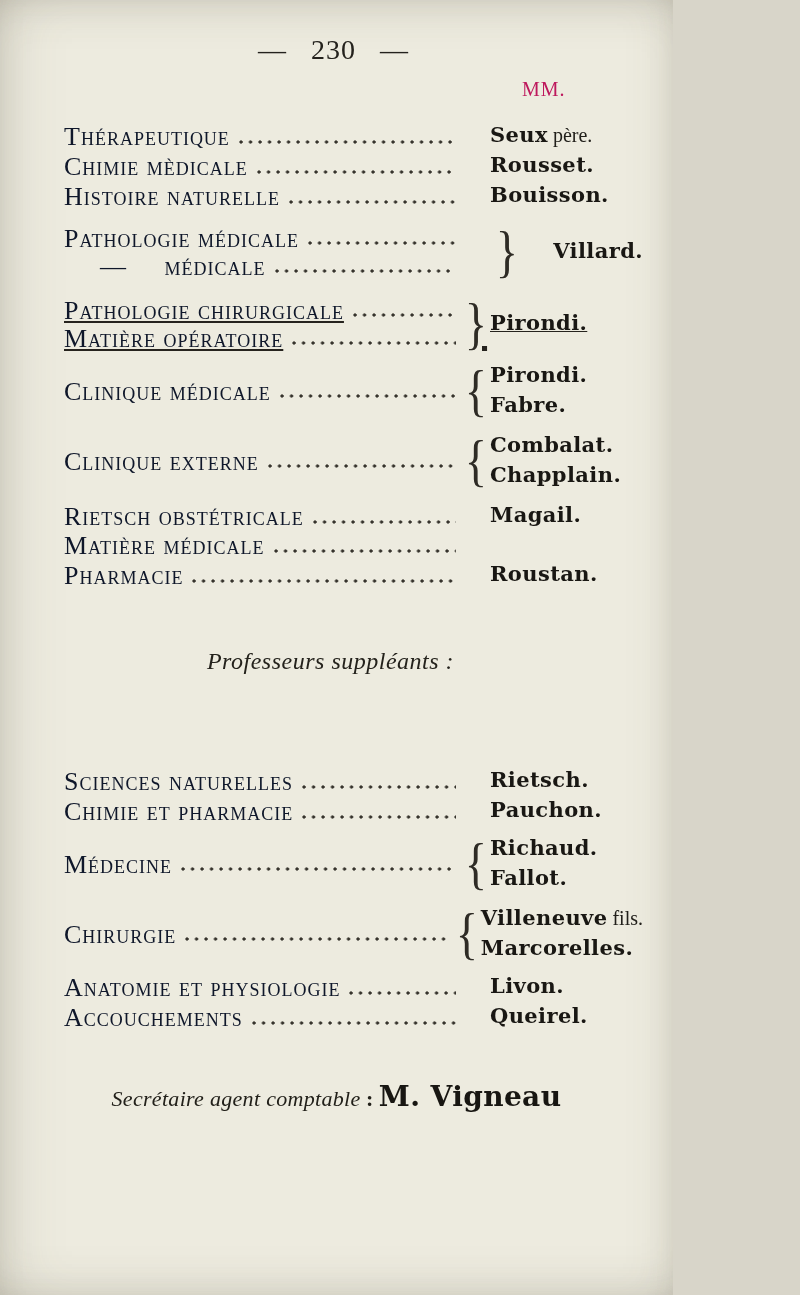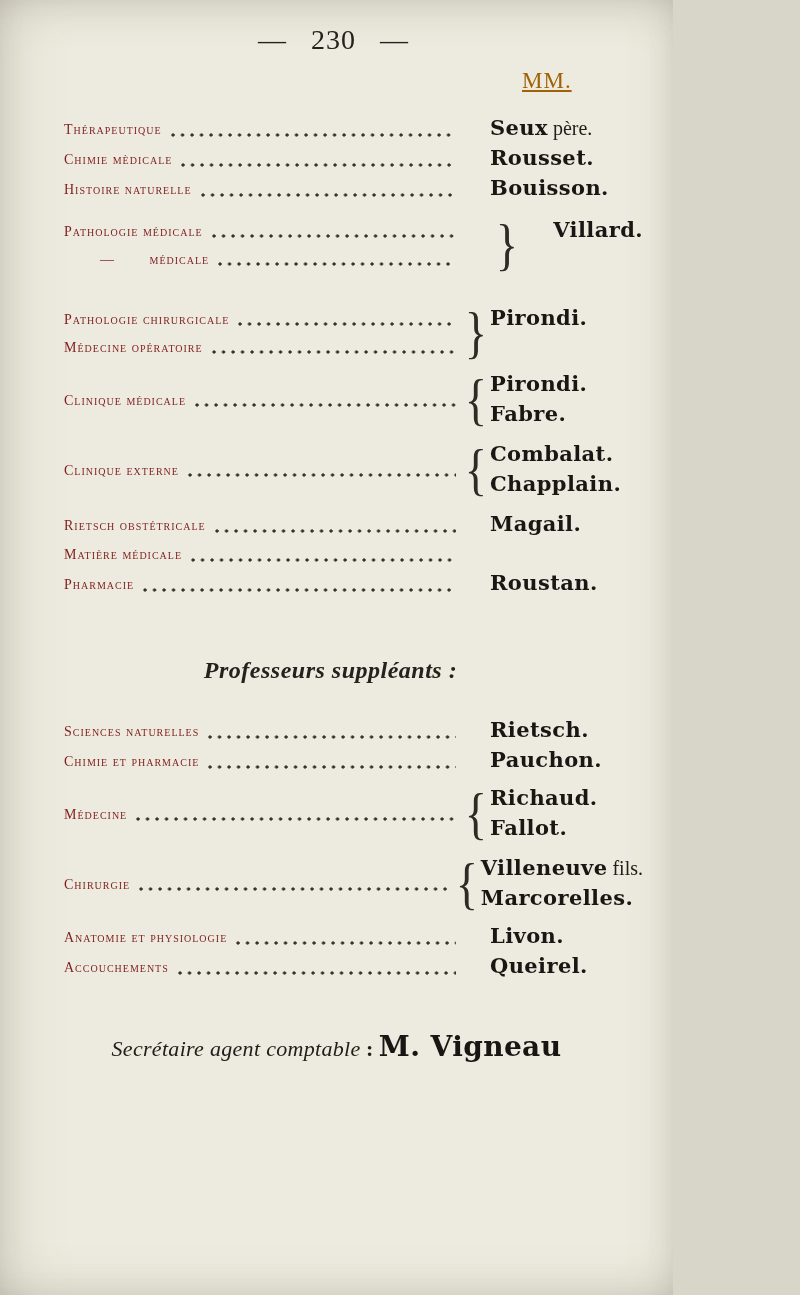--- a/index.html
+++ b/index.html
@@ -1,66 +1,66 @@
 <!DOCTYPE html>
 <html><head>
 <meta charset="utf-8">
 <style>
   html,body{margin:0;padding:0;}
   body{background:#d8d5c9;}
   .page{
     width:673px;height:1295px;box-sizing:border-box;position:relative;overflow:hidden;
-    padding:20px 30px 0 64px;
+    padding:30px 30px 0 64px;
     background:
       radial-gradient(ellipse at 50% 42%, rgba(255,255,255,0.30) 0%, rgba(255,255,255,0) 65%),
       #ecead e0;
     background-color:#edebdf;
     box-shadow:inset 28px 0 70px -40px rgba(95,90,72,0.35),
                inset -24px 0 60px -40px rgba(95,90,72,0.30),
                inset 0 26px 60px -40px rgba(95,90,72,0.30),
                inset 0 -26px 60px -40px rgba(95,90,72,0.25);
     font-family:"Liberation Serif", serif;
     color:#26231e;
   }
   .page-number{
     text-align:center;font-size:28px;letter-spacing:1px;word-spacing:16px;
     margin:4px 40px 0 0;color:#24221d;
   }
   .mm-row{margin:12px 0 0 458px;}
-  .mm{font-size:23px;letter-spacing:1px;color:#a16207;text-decoration:underline;}
+  .mm{font-size:20px;letter-spacing:1px;color:#be185d;}
   .list{margin-top:20px;}
   .row{display:flex;align-items:stretch;}
   .subs{width:398px;display:flex;flex-direction:column;justify-content:center;}
   .sline{display:flex;height:29px;}
   .group .sline{height:28px;}
   .subj{
-    font-variant:small-caps;font-size:14px;line-height:29px;letter-spacing:1px;
-    white-space:nowrap;color:#7f1d1d;
+    font-variant:small-caps;font-size:26px;line-height:29px;letter-spacing:1px;
+    white-space:nowrap;color:#0f172a;
   }
   .indent .subj{padding-left:36px;word-spacing:30px;}
   .lead{
     flex:1;align-self:flex-end;height:4px;margin:0 6px 7px 9px;
     background-image:radial-gradient(circle at 2px 2px, #35322b 1.35px, rgba(0,0,0,0) 1.9px);
     background-size:9.5px 4px;background-repeat:repeat-x;background-position:left bottom;
   }
   .bslot{width:28px;display:flex;align-items:center;justify-content:center;}
   .brace{
     font-family:"Liberation Serif", serif;font-size:58px;line-height:1;font-weight:400;
     transform:scaleX(0.8);color:#2e2b25;
   }
-  .names{flex:1;display:flex;flex-direction:column;}
+  .names{flex:1;display:flex;flex-direction:column;justify-content:center;}
   .nline{line-height:28px;white-space:nowrap;}
   .nb{font-family:"DejaVu Serif", serif;font-weight:700;font-size:21px;letter-spacing:0.4px;color:#191713;}
   .np{font-family:"Liberation Serif", serif;font-weight:400;font-size:20px;color:#22201b;}
-  .mt8{margin-top:8px;}.mt10{margin-top:10px;}.mt12{margin-top:12px;gap:32px;}.mt14{margin-top:30px;}
+  .mt8{margin-top:8px;}.mt10{margin-top:10px;}.mt12{margin-top:12px;gap:32px;}.mt14{margin-top:14px;text-decoration:underline;}
   .sec-title{
     text-align:center;font-style:italic;font-size:24px;letter-spacing:0.5px;
-    margin:58px 46px 0 0;color:#24221c;font-weight:700;
-  }
-  .list2{margin-top:32px;}
+    margin:58px 46px 0 0;color:#24221c;font-weight:400;
+  }
+  .list2{margin-top:91px;}
   .footer{
     text-align:center;margin:48px 34px 0 0;font-size:22px;color:#22201a;
   }
   .f-label{font-style:italic;letter-spacing:0.3px;}
   .f-sep{font-weight:700;}
   .f-name{font-family:"DejaVu Serif", serif;font-weight:700;font-size:28px;letter-spacing:0.4px;color:#181612;}
 </style>
 </head>
 <body>
 
@@ -132,21 +132,21 @@
       </div>
     </div>
 
     <div class="row group mt14">
       <div class="subs">
         <div class="sline">
           <span class="subj">Pathologie chirurgicale</span>
           <span class="lead"></span>
         </div>
         <div class="sline">
-          <span class="subj">Médecine opératoire</span>
+          <span class="subj">Matière opératoire</span>
           <span class="lead"></span>
         </div>
       </div>
       <div class="bslot">
         <span class="brace">}</span>
       </div>
       <div class="names">
         <div class="nline"><span class="nb">Pirondi.</span><span class="np"></span></div>
       </div>
     </div>

